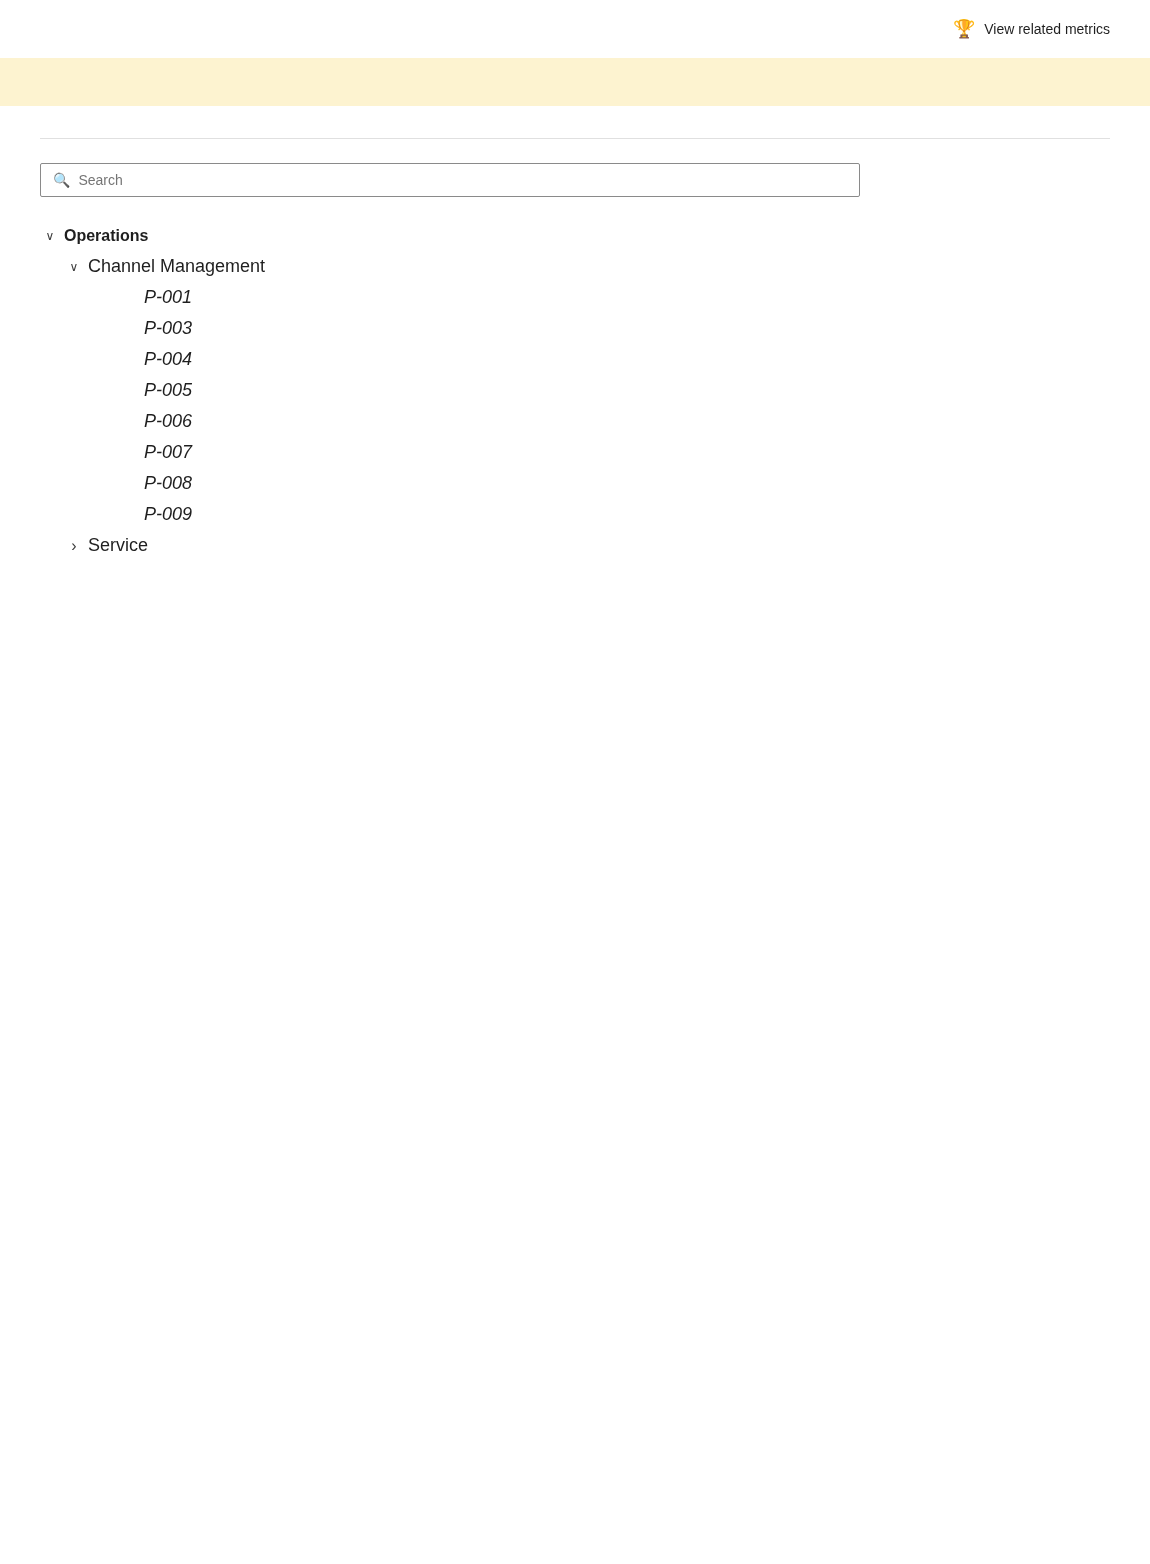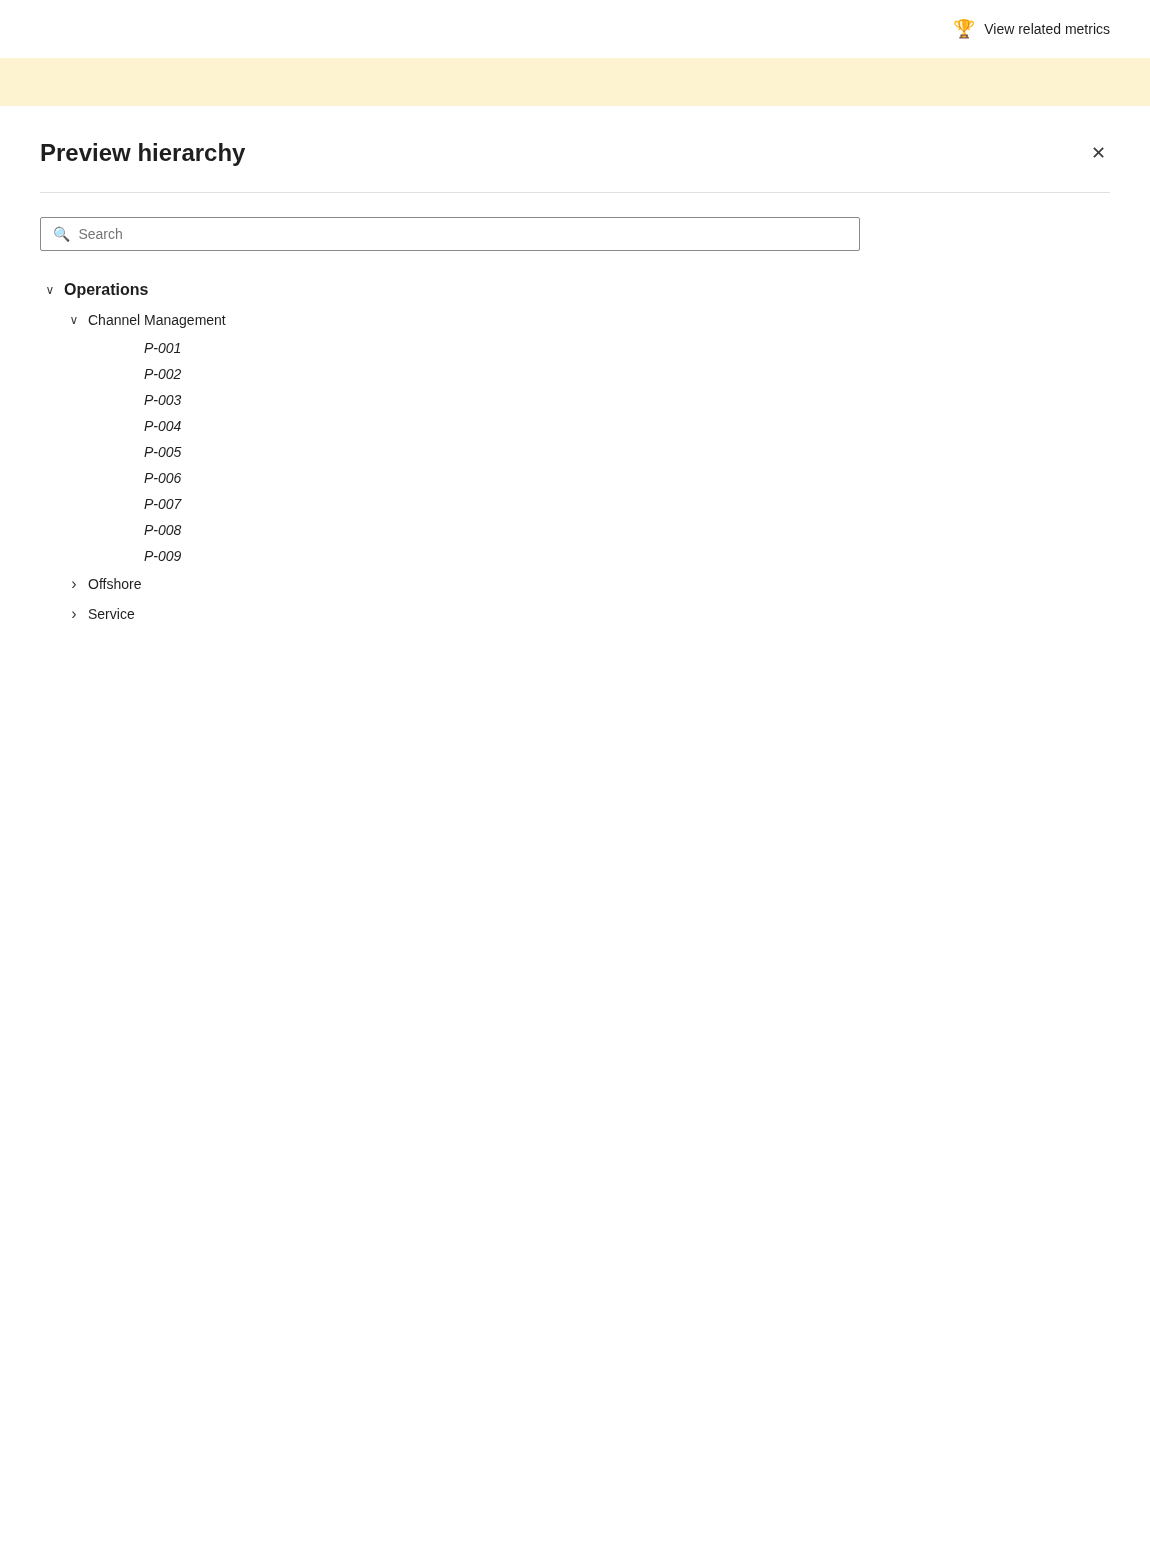--- a/index.html
+++ b/index.html
@@ -150,21 +150,21 @@
       font-size: 16px;
       font-weight: 300;
     }
 
     .chevron-placeholder {
       width: 20px;
       flex-shrink: 0;
     }
 
     .node-label {
-      font-size: 14px;
+      font-size: 18px;
       color: #1f1f1f;
     }
 
     .node-label-bold {
       font-size: 16px;
       font-weight: 700;
       color: #1f1f1f;
     }
 
     
@@ -182,26 +182,20 @@
 <div class="top-bar">
   <button class="view-metrics-btn">
     <span class="trophy-icon">🏆</span>
     <span>View related metrics</span>
   </button>
 </div>
 
 <div class="yellow-banner"></div>
 
 <div class="panel">
-  <div class="panel-header">
-    <h1 class="panel-title">Preview hierarchy</h1>
-    <button class="close-btn">
-      <span>✕</span>
-    </button>
-  </div>
 
   <div class="divider"></div>
 
   <div class="search-container">
     <div class="search-box">
       <span class="search-icon">🔍</span>
       <input class="search-input" type="text" placeholder="Search" style="">
     </div>
   </div>
 
@@ -221,24 +215,20 @@
             <span class="node-label">Channel Management</span>
           </div>
 
           <div class="tree-children">
             <div class="tree-row level-2">
               <span class="chevron-placeholder"></span>
               <span class="node-label">P-001</span>
             </div>
             <div class="tree-row level-2">
               <span class="chevron-placeholder"></span>
-              <span class="node-label">P-002</span>
-            </div>
-            <div class="tree-row level-2">
-              <span class="chevron-placeholder"></span>
               <span class="node-label">P-003</span>
             </div>
             <div class="tree-row level-2">
               <span class="chevron-placeholder"></span>
               <span class="node-label">P-004</span>
             </div>
             <div class="tree-row level-2">
               <span class="chevron-placeholder"></span>
               <span class="node-label">P-005</span>
             </div>
@@ -254,26 +244,20 @@
               <span class="chevron-placeholder"></span>
               <span class="node-label">P-008</span>
             </div>
             <div class="tree-row level-2">
               <span class="chevron-placeholder"></span>
               <span class="node-label">P-009</span>
             </div>
           </div>
         </div>
 
-        <div class="tree-item">
-          <div class="tree-row level-1">
-            <span class="chevron chevron-right"></span>
-            <span class="node-label">Offshore</span>
-          </div>
-        </div>
 
 
 
         <div class="tree-item">
           <div class="tree-row level-1">
             <span class="chevron chevron-right"></span>
             <span class="node-label">Service</span>
           </div>
         </div>
 

